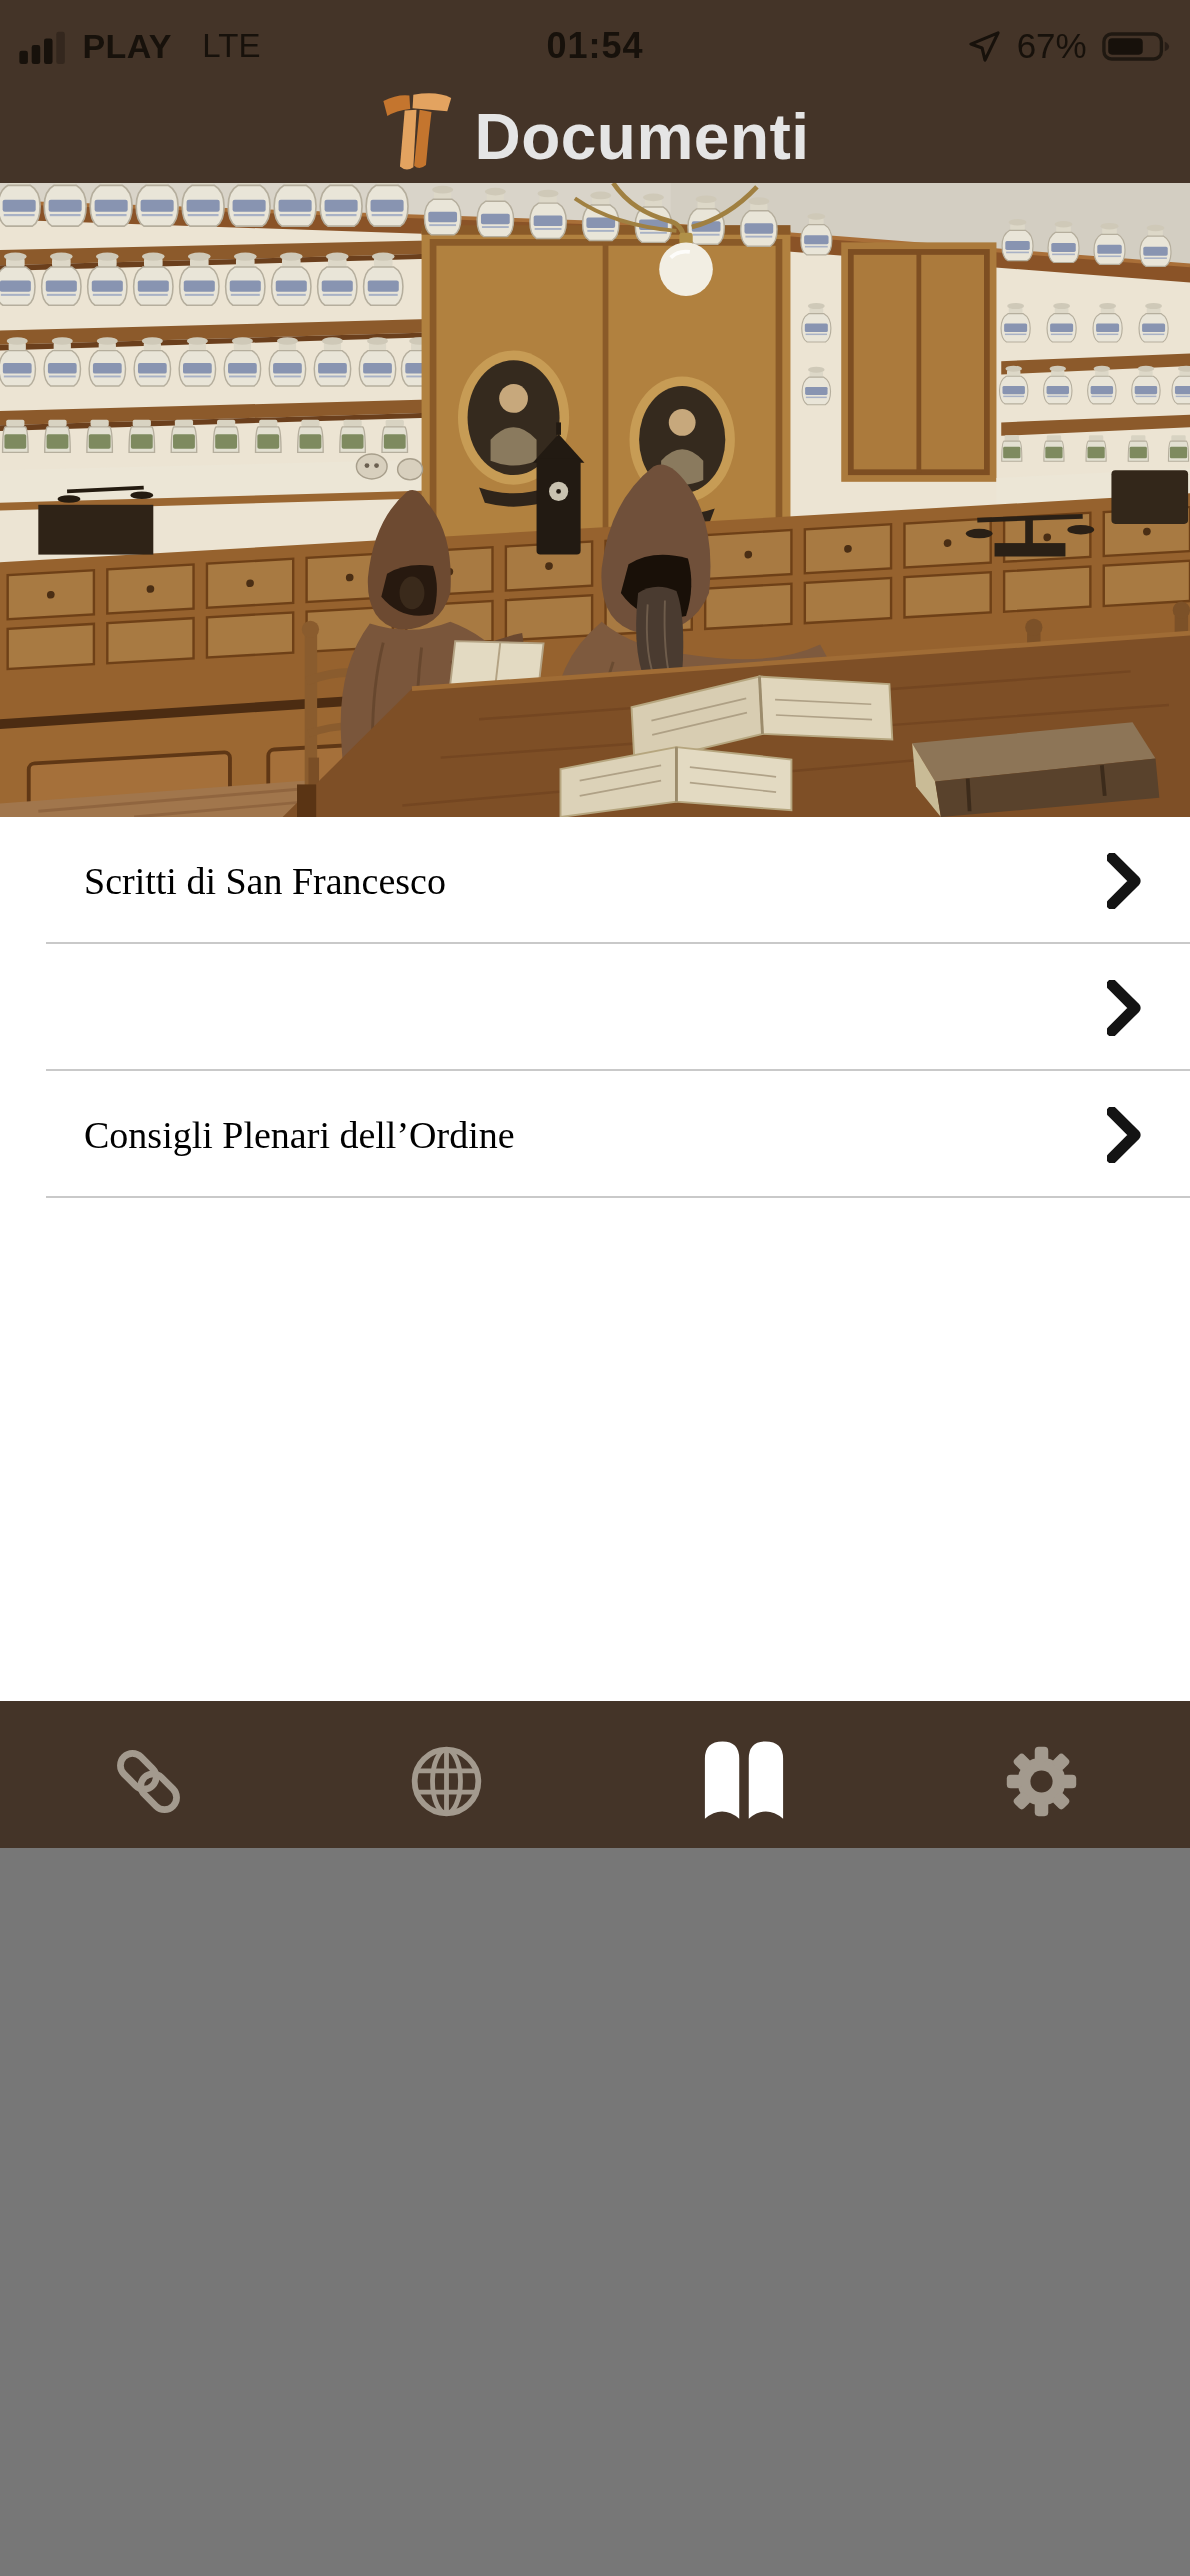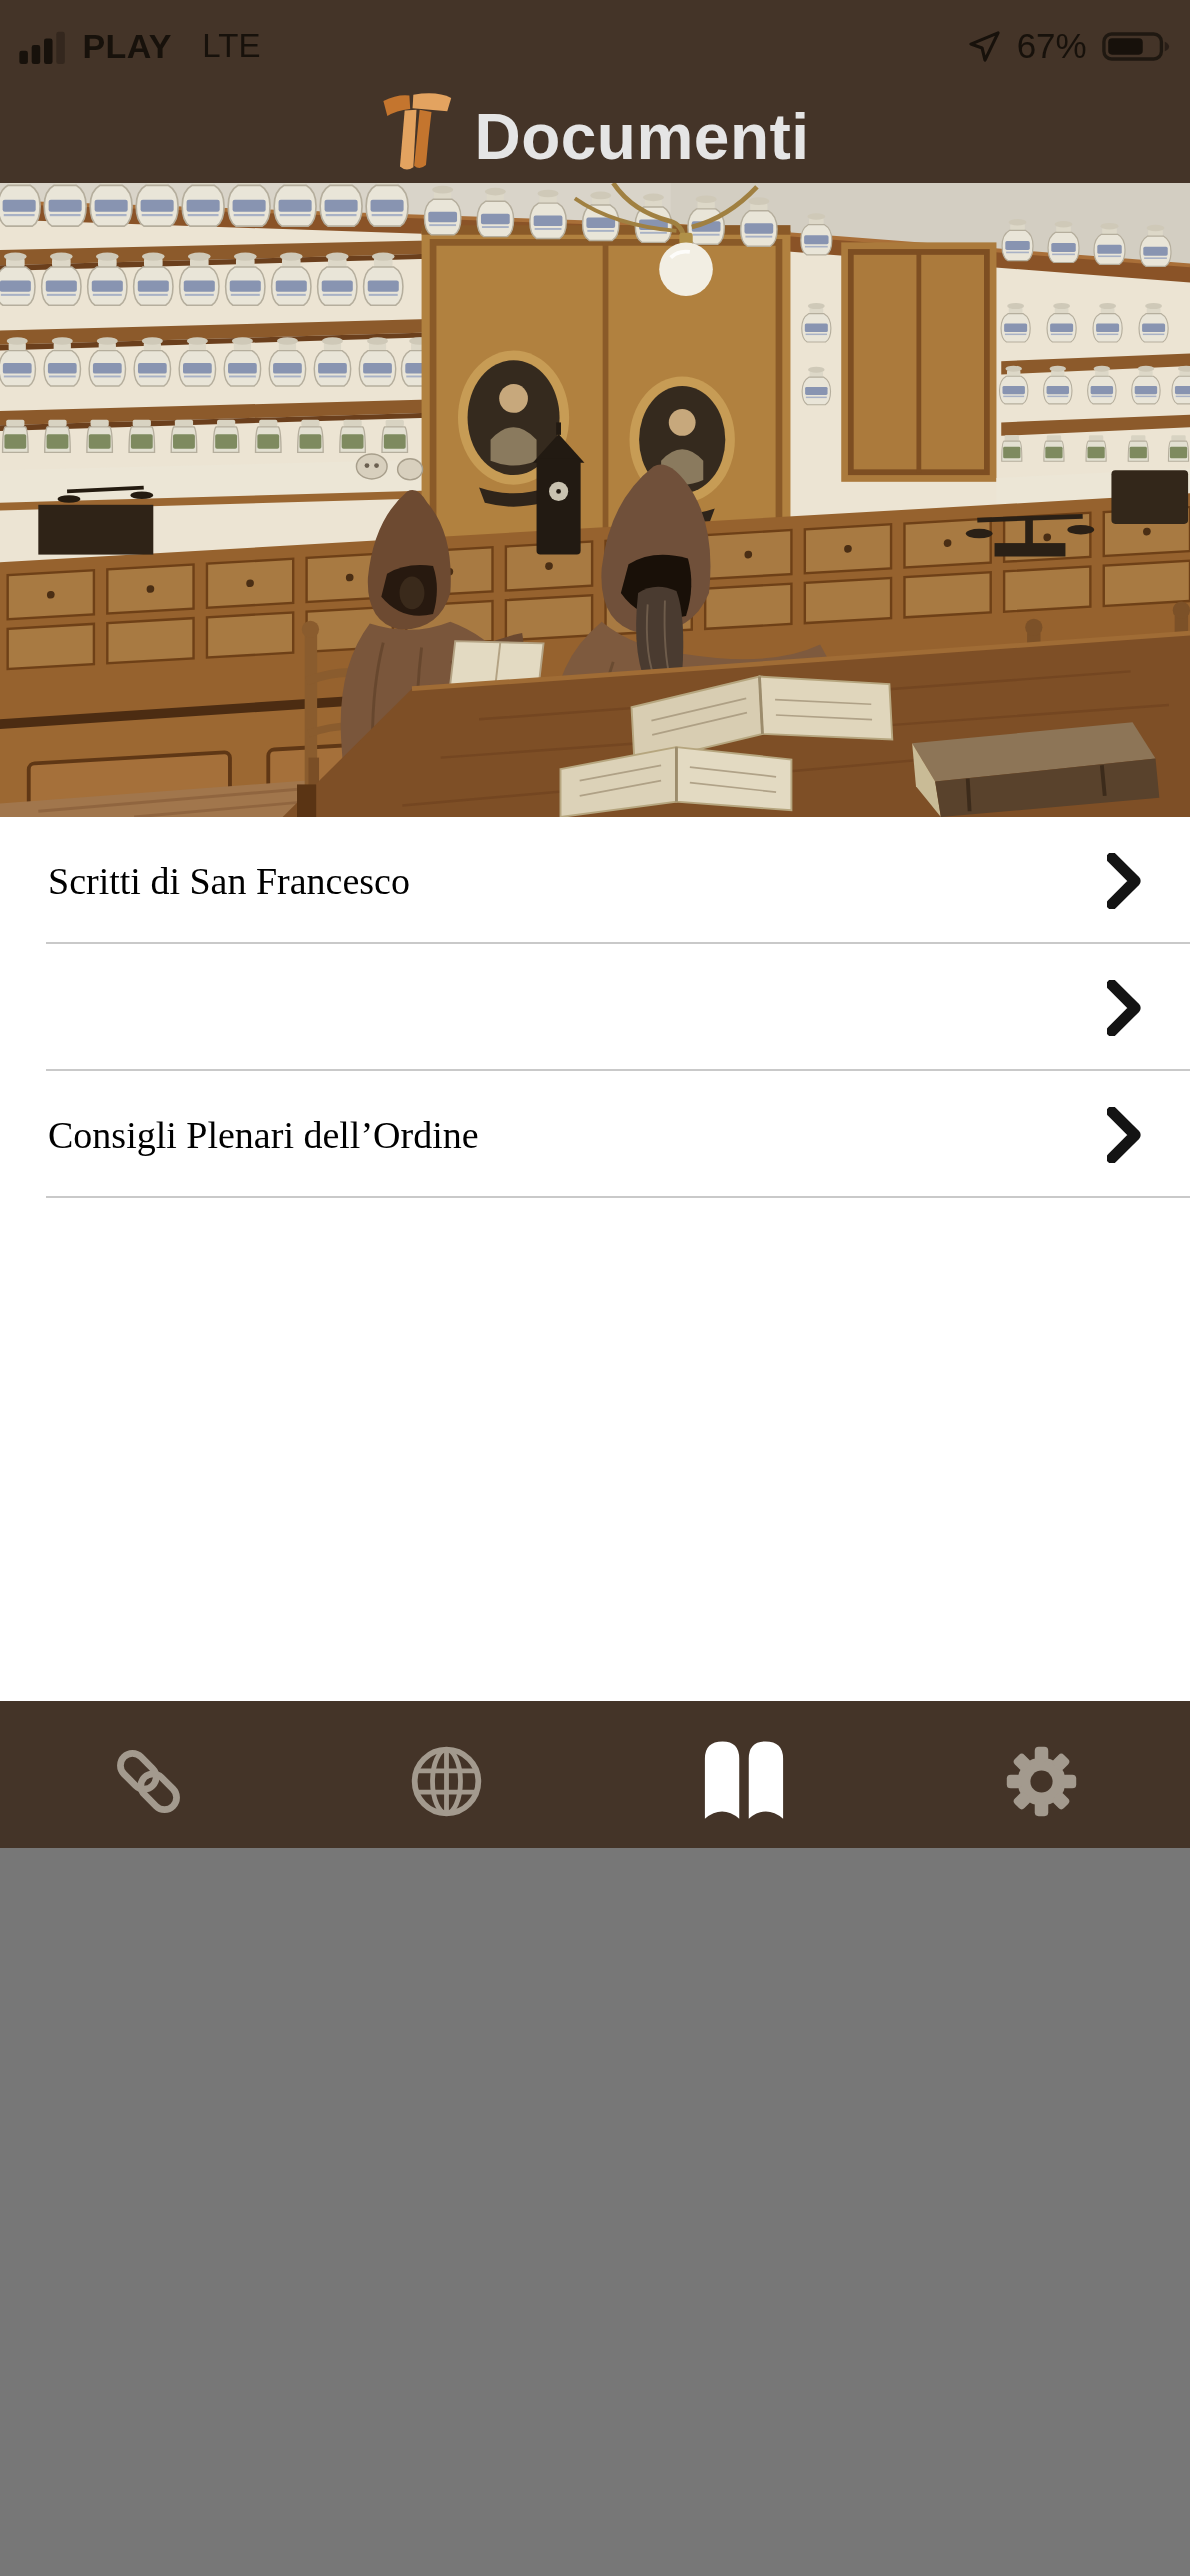--- a/index.html
+++ b/index.html
@@ -24,21 +24,21 @@
   .nav-bar{height:91px;display:flex;align-items:center;justify-content:center;gap:21px;padding-bottom:13.4px;}
   .nav-title{color:#e5e5e5;font-size:64px;font-weight:700;letter-spacing:0.5px;margin-top:12px;}
 
   
   .hero{height:634px;flex:0 0 auto;line-height:0;background:#ece4d3;}
   .hero svg{width:100%;height:100%;display:block;}
 
   
   .doc-list{flex:0 0 auto;background:#fff;}
   .row{height:127px;position:relative;display:flex;align-items:center;padding:0 48px;cursor:pointer;}
-  .row-label{font-family:"Liberation Serif",serif;font-size:38px;color:var(--list-text);}
+  .row-label{font-family:"Liberation Serif",serif;font-size:38px;color:var(--list-text);margin-left:36px;}
   .row .chev{margin-left:auto;}
   .row::after{content:"";position:absolute;left:46px;right:0;bottom:0;height:1.9px;background:var(--divider);}
 
   .spacer{flex:1 1 auto;background:#fff;}
 
   
   .tab-bar{height:147px;flex:0 0 auto;background:var(--tab-brown);display:flex;align-items:flex-start;padding-top:40px;}
   .tab{flex:1;display:flex;justify-content:center;background:none;border:none;cursor:pointer;}
   .tab svg{display:block;}
 </style>
@@ -52,20 +52,21 @@
       <div class="sb-left">
         <svg width="50" height="36" viewBox="0 0 52 38">
           <rect x="0" y="24" width="9" height="14" rx="2.5" fill="#17110b"></rect>
           <rect x="13" y="18" width="9" height="20" rx="2.5" fill="#17110b"></rect>
           <rect x="26" y="11" width="9" height="27" rx="2.5" fill="#17110b"></rect>
           <rect x="39" y="4" width="9" height="34" rx="2.5" fill="#17110b" opacity="0.35"></rect>
         </svg>
         <span class="carrier">PLAY</span>
         <span class="network">LTE</span>
       </div>
+      <div class="sb-time">01:54</div>
       <div class="sb-right">
         <svg width="33" height="33" viewBox="0 0 34 34">
           <polygon points="31,3 17.5,31 14.5,18.5 3,14.5" fill="none" stroke="#17110b" stroke-width="3.2" stroke-linejoin="round"></polygon>
         </svg>
         <span class="pct">67%</span>
         <svg width="69" height="33" viewBox="0 0 72 34">
           <rect x="2" y="4" width="60" height="26" rx="8" fill="none" stroke="#17110b" stroke-width="3.5" opacity="0.8"></rect>
           <rect x="6.5" y="8.5" width="36" height="17" rx="4" fill="#17110b"></rect>
           <path d="M65.5,12 Q70,14 70,17 Q70,20 65.5,22 Z" fill="#17110b" opacity="0.6"></path>
         </svg>

